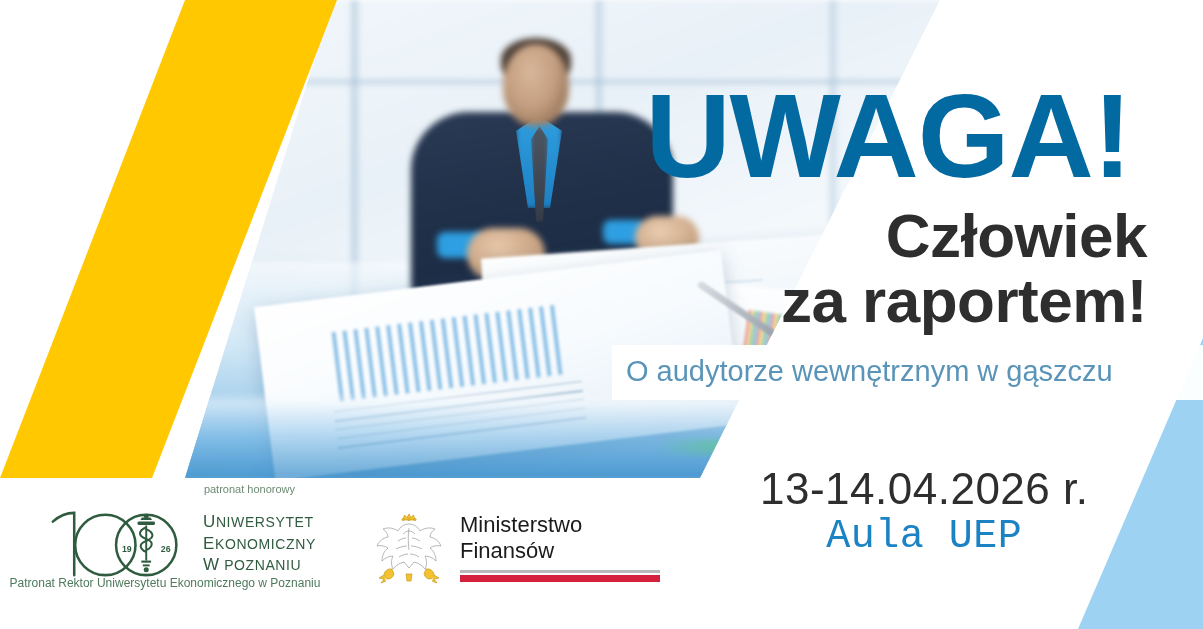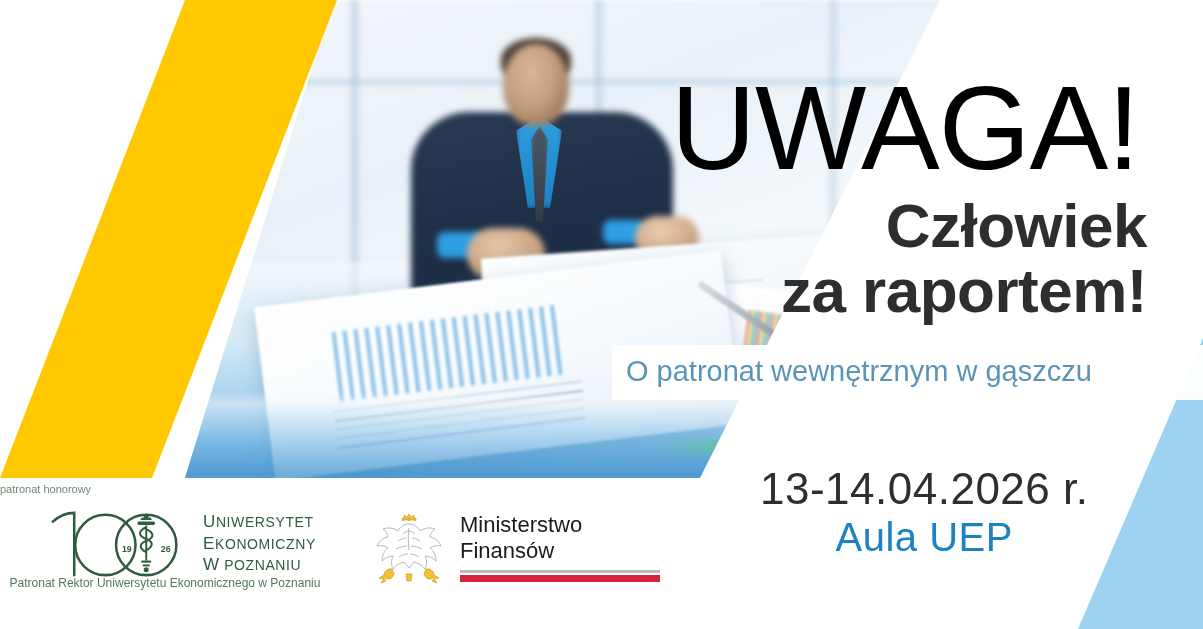--- a/index.html
+++ b/index.html
@@ -171,22 +171,22 @@
     background:#ffffff;
   }
 
   
   .headline{
     position:absolute; right:56px; top:66px;
     text-align:right;
     line-height:.92;
   }
   .h-uwaga{
-    font-size:118px; font-weight:400; letter-spacing:-1px;
-    color:#000000; display:block; margin:8px;
+    font-size:118px; font-weight:700; letter-spacing:-1px;
+    color:#0369a1; display:block; margin:16px;
   }
   .h-czlowiek{
     font-size:62px; font-weight:700; letter-spacing:-.5px;
     color:#2e2e2e; display:block; margin-top:14px;
   }
   .h-zaraportem{
     font-size:62px; font-weight:700; letter-spacing:-.5px;
     color:#2e2e2e; display:block; margin-top:8px;
   }
 
@@ -203,27 +203,27 @@
   
   .datebox{
     position:absolute; left:760px; top:466px; text-align:center;
   }
   .date-line{
     font-size:44px; font-weight:300; color:#2e2e2e; letter-spacing:.5px;
     line-height:1.06;
   }
   .venue-line{
     font-size:40px; font-weight:300; color:#1b82c4; letter-spacing:.5px;
-    line-height:1.12; margin-top:2px;
+    line-height:1.12; margin-top:2px;font-family:Liberation Mono, monospace;
   }
 
   
   .patron-label{
     position:absolute; left:0; top:483px; width:295px;
-    text-align:left; font-size:11px; color:#6d8a72;
+    text-align:right; font-size:11px; color:#6d8a72;
   }
   .uep-logo{
     position:absolute; left:44px; top:508px; display:flex; align-items:center; gap:11px;
   }
   .uep-mark{width:148px;height:72px;display:block;}
   .uep-words{
     display:flex; flex-direction:column; gap:3px;
     color:#2f5b3f; font-size:14px; letter-spacing:.6px; line-height:1.1;
   }
   .uep-words span:first-letter{font-size:17px;}
@@ -278,21 +278,21 @@
   <div class="bottom-band"></div>
   <div class="blue-tri"></div>
 
   <div class="headline">
     <span class="h-uwaga">UWAGA!</span>
     <span class="h-czlowiek">Człowiek</span>
     <span class="h-zaraportem">za raportem!</span>
   </div>
 
   <div class="subtitle">
-    <span>O patronat wewnętrznym w gąszczu</span>
+    <span>O audytorze wewnętrznym w gąszczu</span>
   </div>
 
   <div class="datebox">
     <div class="date-line">13-14.04.2026 r.</div>
     <div class="venue-line">Aula UEP</div>
   </div>
 
   <div class="patron-label">patronat honorowy</div>
 
   <div class="uep-logo">

